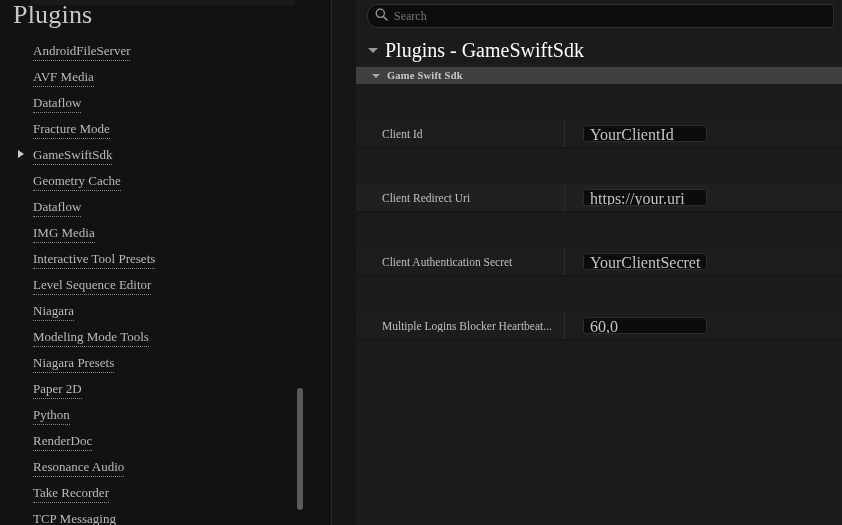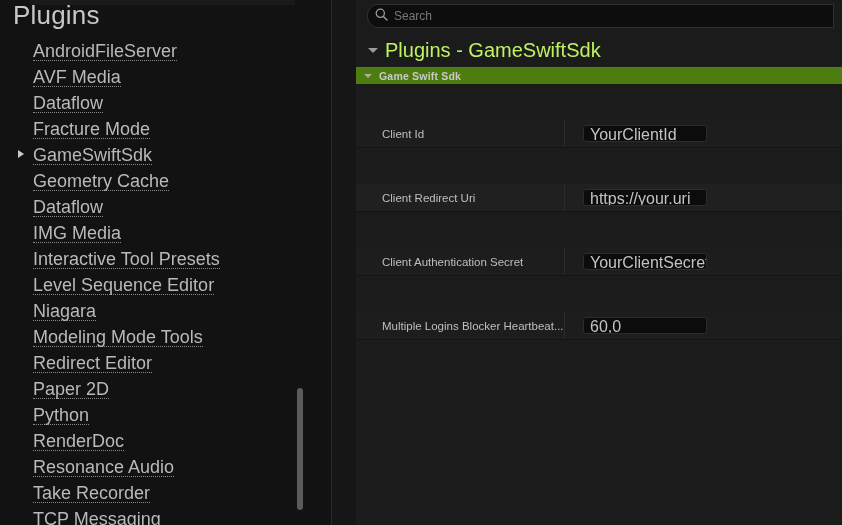--- a/index.html
+++ b/index.html
@@ -13,20 +13,21 @@
     overflow: hidden;
     font-family: "Liberation Sans", sans-serif;
     color: #cfcfcf;
     position: relative;
   }
   #app {
     position: absolute;
     inset: 0;
     display: flex;
     background: #121212;
+    font-family: Liberation Serif, serif;
   }
 
   
   #sidebar {
     position: relative;
     width: 332px;
     height: 525px;
     background: #121212;
     flex: 0 0 332px;
     overflow: hidden;
@@ -52,21 +53,21 @@
     position: absolute;
     top: 38px;
     left: 0;
     width: 300px;
   }
   .plugin-item {
     position: relative;
     height: 26px;
     line-height: 26px;
     padding-left: 33px;
-    font-size: 18px;
+    font-size: 13px;
     color: #b9b9b9;
     white-space: nowrap;
   }
   .plugin-label {
     display: inline-block;
     border-bottom: 1px dotted #8a8a8a;
     line-height: 16px;
     padding-bottom: 1px;
     color: #b9b9b9;
   }
@@ -150,32 +151,32 @@
   .caret-down {
     width: 0; height: 0;
     border-top: 5px solid #9a9a9a;
     border-left: 5px solid transparent;
     border-right: 5px solid transparent;
     margin-right: 7px;
     flex: 0 0 auto;
   }
   .panel-title {
     font-size: 20px;
-    color: #bef264;
+    color: #ffffff;
     font-weight: 400;
     line-height: 24px;
   }
   .group-header {
     position: relative;
     height: 17px;
-    background: #4d7c0f;
+    background: #404040;
     border-top: 1px solid #1f1f1f;
     display: flex;
     align-items: center;
-    padding-left: 8px;
+    padding-left: 16px;
   }
   .group-caret {
     width: 0; height: 0;
     border-top: 4px solid #a9a9a9;
     border-left: 4px solid transparent;
     border-right: 4px solid transparent;
     margin-right: 7px;
     flex: 0 0 auto;
   }
   .group-title {
@@ -265,21 +266,21 @@
         <div class="plugin-item"><span class="plugin-label">Dataflow</span></div>
         <div class="plugin-item"><span class="plugin-label">Fracture Mode</span></div>
         <div class="plugin-item expandable"><span class="tri"></span><span class="plugin-label">GameSwiftSdk</span></div>
         <div class="plugin-item"><span class="plugin-label">Geometry Cache</span></div>
         <div class="plugin-item"><span class="plugin-label">Dataflow</span></div>
         <div class="plugin-item"><span class="plugin-label">IMG Media</span></div>
         <div class="plugin-item"><span class="plugin-label">Interactive Tool Presets</span></div>
         <div class="plugin-item"><span class="plugin-label">Level Sequence Editor</span></div>
         <div class="plugin-item"><span class="plugin-label">Niagara</span></div>
         <div class="plugin-item"><span class="plugin-label">Modeling Mode Tools</span></div>
-        <div class="plugin-item"><span class="plugin-label">Redirect Editor</span></div>
+        <div class="plugin-item"><span class="plugin-label">Niagara Presets</span></div>
         <div class="plugin-item"><span class="plugin-label">Paper 2D</span></div>
         <div class="plugin-item"><span class="plugin-label">Python</span></div>
         <div class="plugin-item"><span class="plugin-label">RenderDoc</span></div>
         <div class="plugin-item"><span class="plugin-label">Resonance Audio</span></div>
         <div class="plugin-item"><span class="plugin-label">Take Recorder</span></div>
         <div class="plugin-item"><span class="plugin-label">TCP Messaging</span></div>
       </div>
 
     <div id="sidebar-scrollbar"></div>
     <div class="sidebar-divider"></div>

